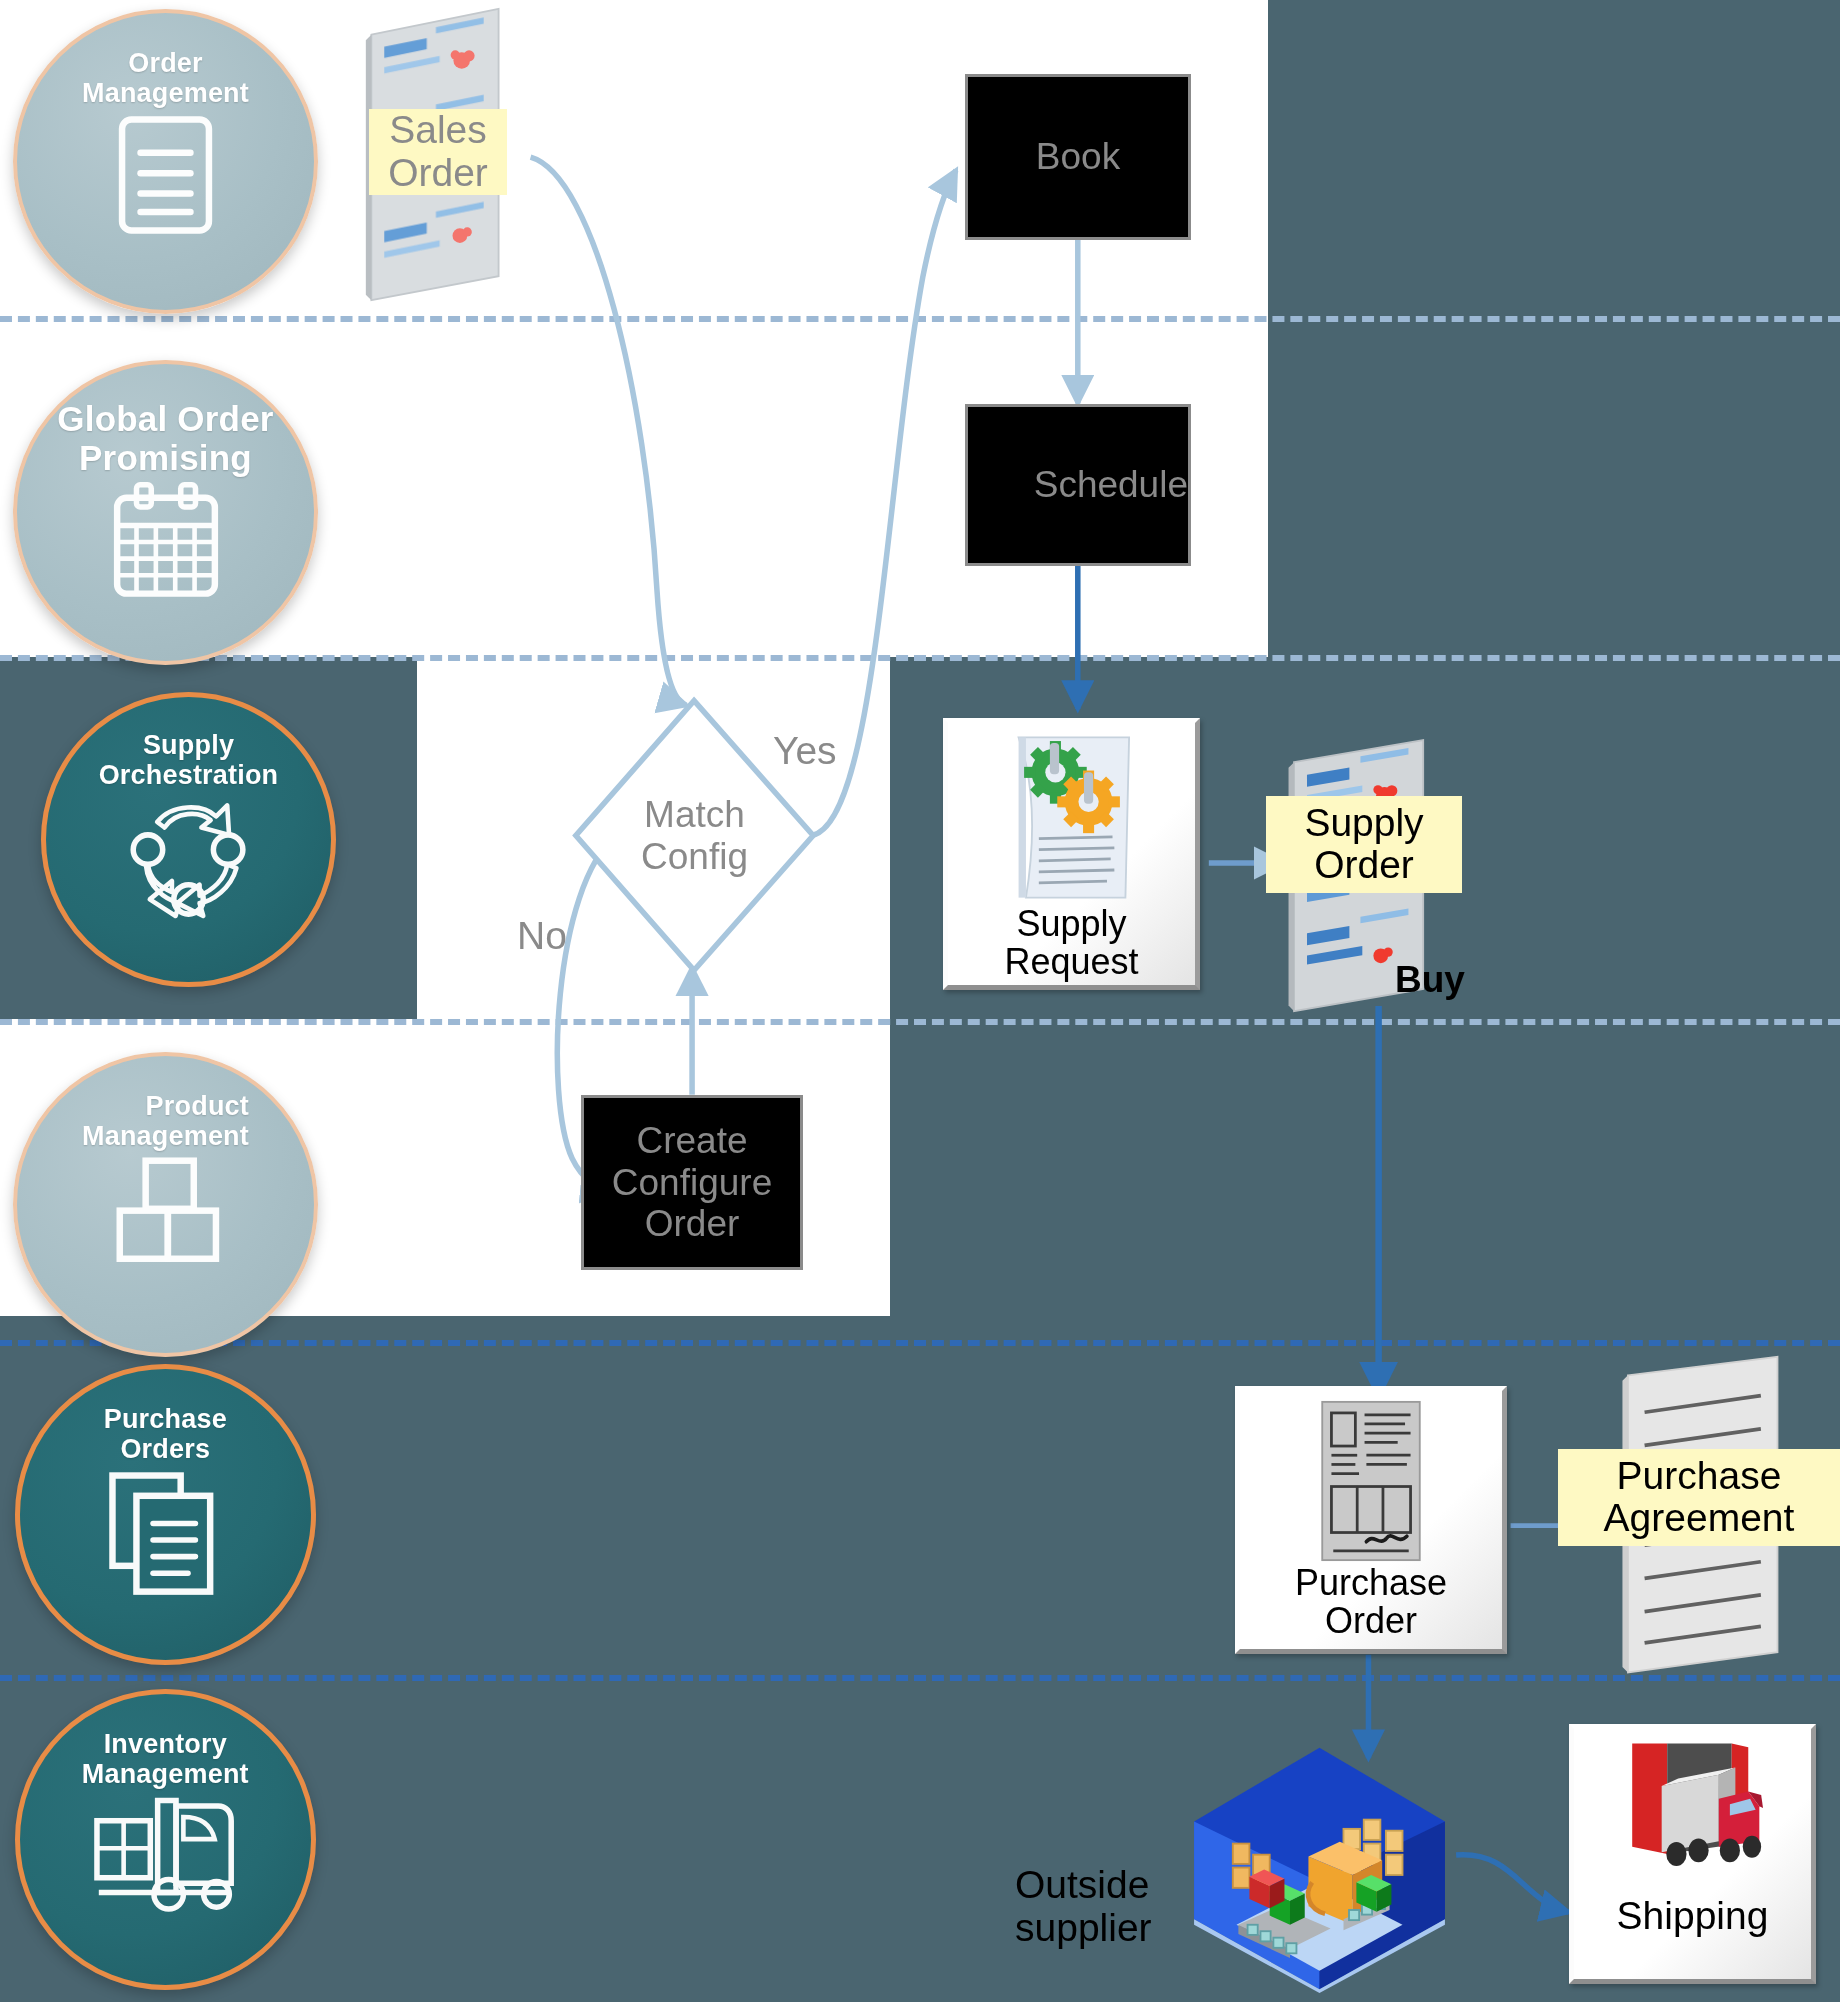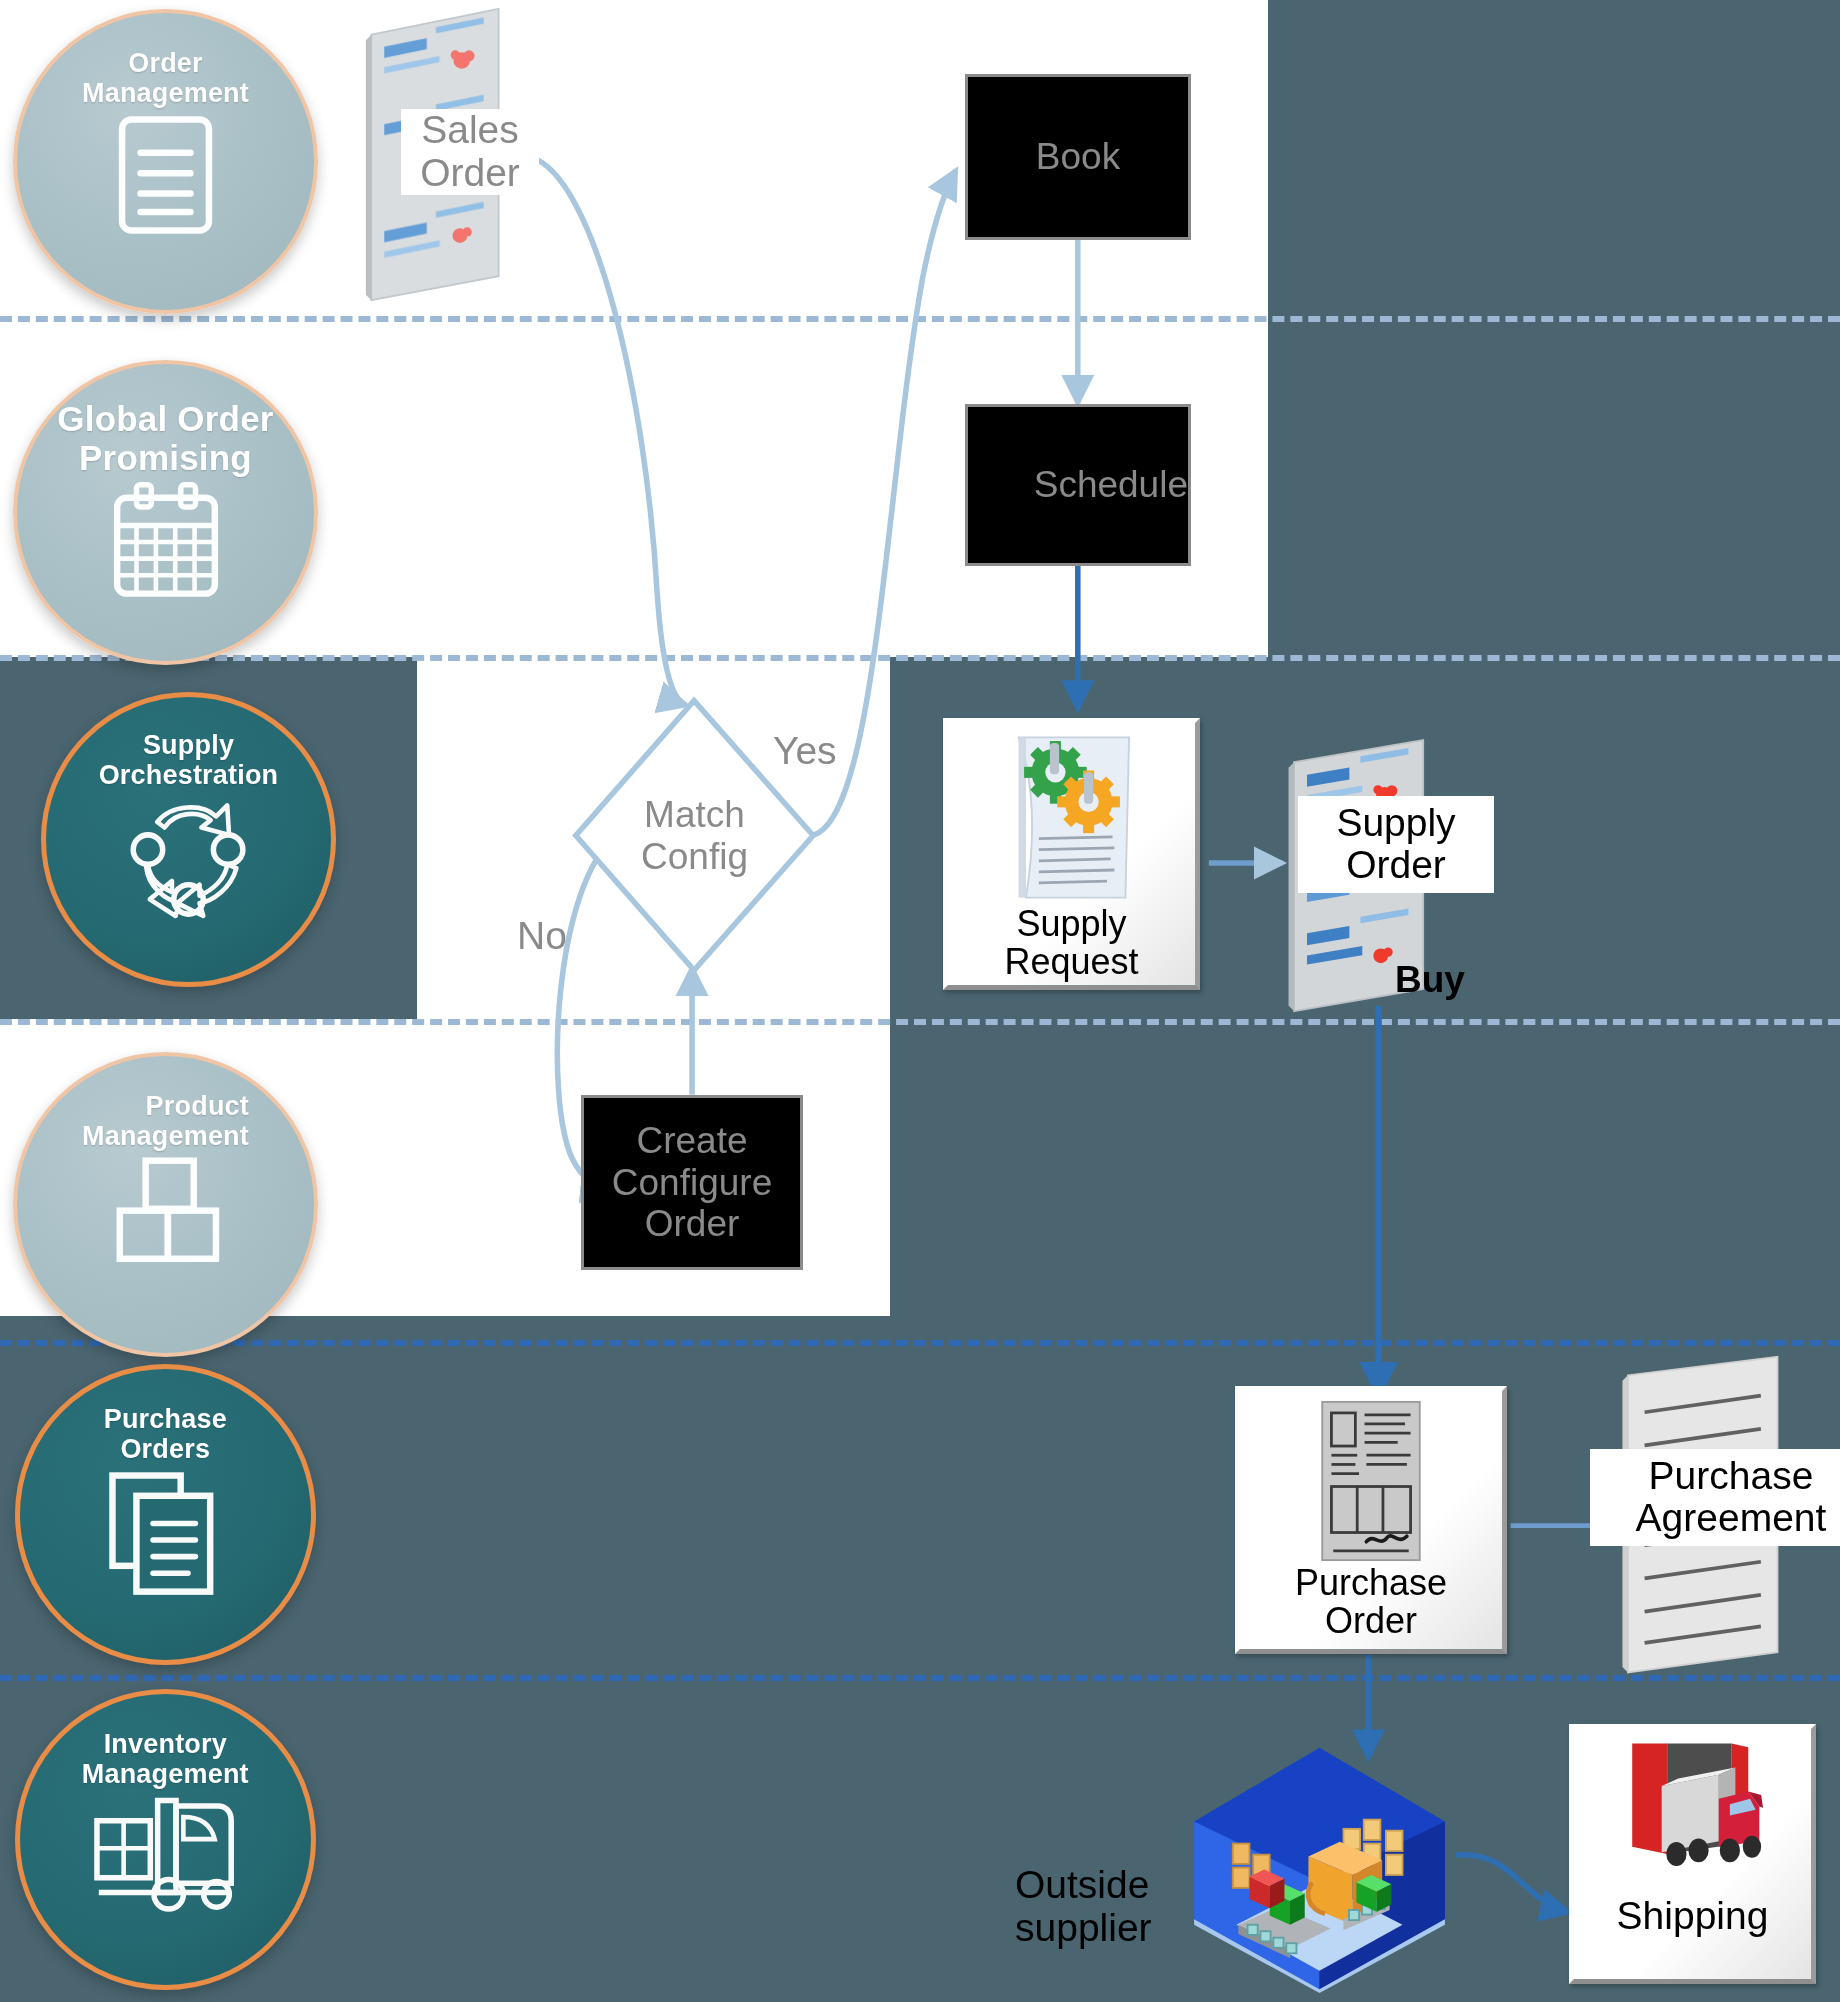--- a/index.html
+++ b/index.html
@@ -32,21 +32,21 @@
 
   
   .diamond-wrap{position:absolute;}
   .diamond-label{position:absolute;left:0;top:0;width:100%;height:100%;
                  display:flex;align-items:center;justify-content:center;
                  text-align:center;color:#8a8a8a;line-height:1.12;}
 
   
   .flow-label{position:absolute;color:#8a8a8a;white-space:nowrap;}
   .black-label{position:absolute;color:#000000;text-align:center;line-height:1.1;}
-  .black-label.onwhite{background:#ffffff;margin-left:32px;}
+  .black-label.onwhite{background:#fef9c3;}
 
   
   .bevel{position:absolute;box-sizing:border-box;
          background:linear-gradient(135deg,#ffffff 0%,#ffffff 62%,#e4e4e4 100%);
          border-top:5.5px solid #ffffff;border-left:5.5px solid #fcfcfc;
          border-right:5.5px solid #9b9b9b;border-bottom:5.5px solid #8f8f8f;
          display:flex;flex-direction:column;align-items:center;justify-content:flex-start;
          box-shadow:1.8px 2.8px 4.6px rgba(0,0,0,.25);}
   .bevel .cap{color:#000;text-align:center;line-height:1.05;}
 

